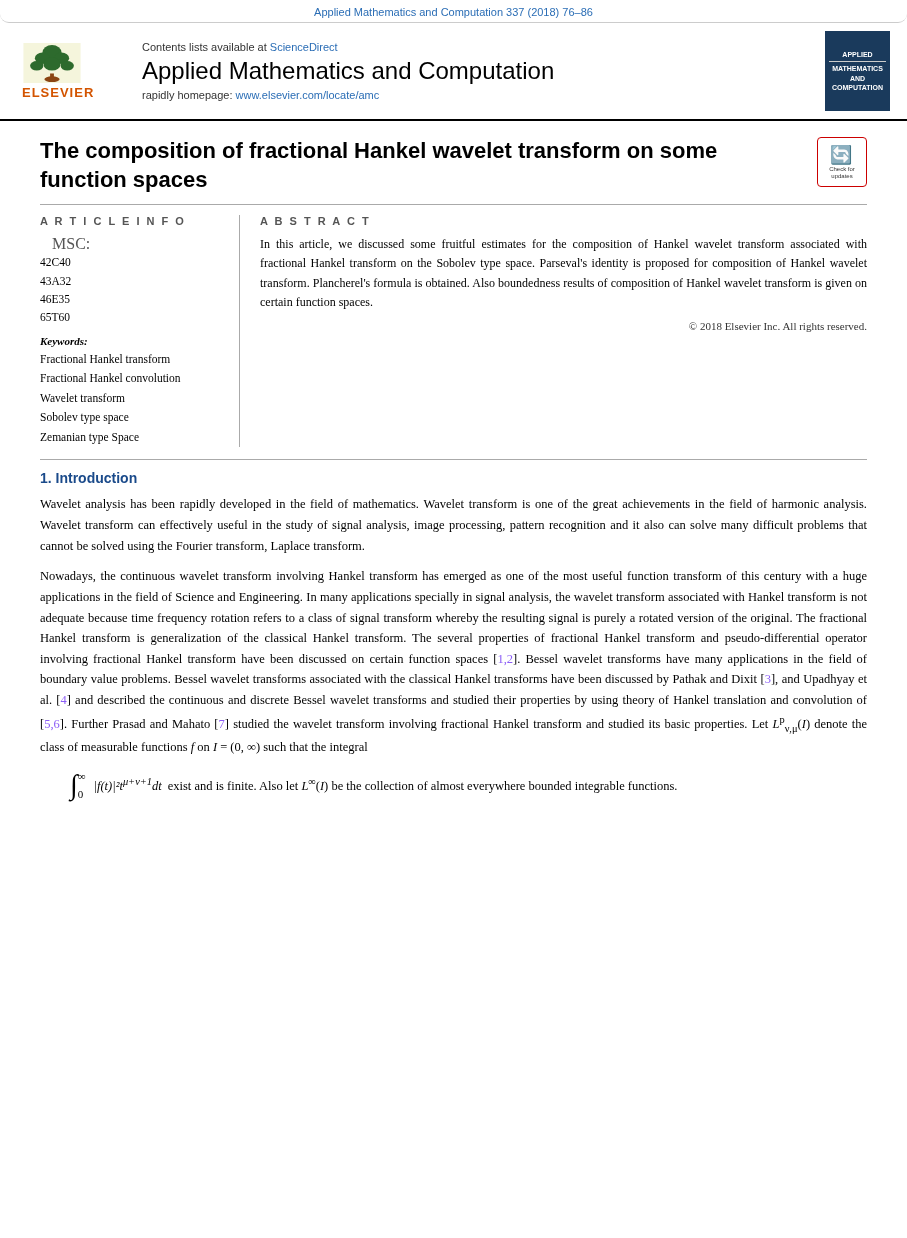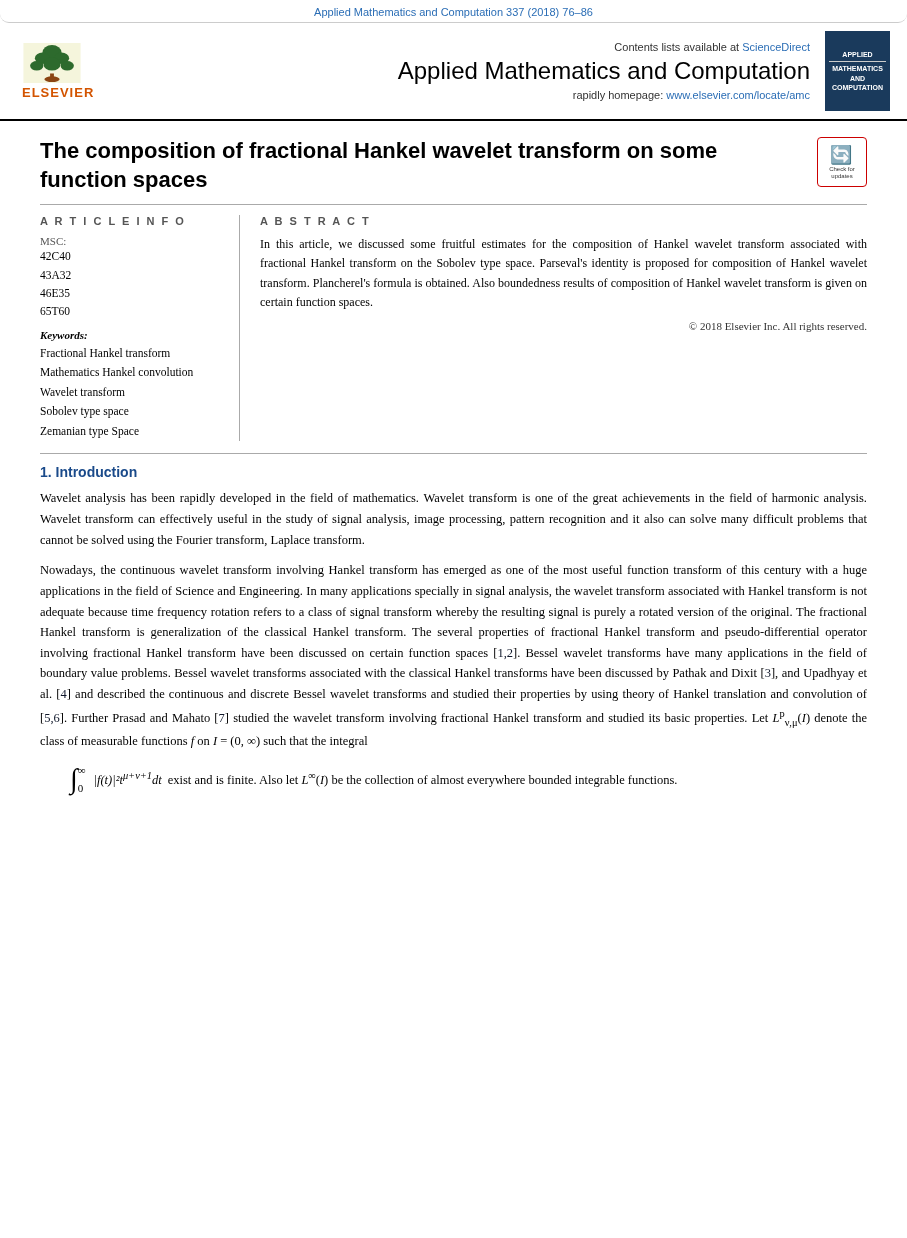--- a/index.html
+++ b/index.html
@@ -56,21 +56,21 @@
       font-family: Arial, sans-serif;
       font-weight: bold;
       letter-spacing: 1px;
       margin-top: 2px;
     }
 
     .journal-header-center {
       flex: 1;
       display: flex;
       flex-direction: column;
-      align-items: flex-end;
+      align-items: flex-start;
       justify-content: center;
       padding: 4px 0;
     }
     .contents-line {
       font-size: 11px;
       color: #333;
       font-family: Arial, sans-serif;
       margin-bottom: 4px;
     }
     .contents-line a {
@@ -207,22 +207,23 @@
     .section-label {
       font-size: 11px;
       font-family: Arial, sans-serif;
       letter-spacing: 2px;
       color: #555;
       font-weight: bold;
       margin-bottom: 8px;
     }
 
     .msc-label {
-      font-size: 11px;
+      font-size: 16px;
       color: #555;
+      margin-left: 12px;
     }
     .msc-codes {
       font-size: 11.5px;
       line-height: 1.6;
       color: #000;
     }
     .keywords-label {
       font-size: 11px;
       font-style: italic;
       color: #000;
@@ -261,21 +262,21 @@
       margin-bottom: 8px;
     }
     .paragraph {
       font-size: 12.5px;
       line-height: 1.65;
       color: #000;
       text-align: justify;
       margin-bottom: 10px;
     }
     .paragraph .ref {
-      color: #0f172a;
+      color: #8b5cf6;
       margin-top: 17px;
     }
 
     
     .footer-area {
       margin-top: 20px;
       border-top: 1px solid #aaa;
       padding-top: 8px;
     }
     .email-line {
@@ -375,21 +376,21 @@
       <div class="msc-codes">
         <div>42C40</div>
         <div>43A32</div>
         <div>46E35</div>
         <div>65T60</div>
       </div>
 
       <div class="keywords-label">Keywords:</div>
       <div class="keywords-list">
         <div>Fractional Hankel transform</div>
-        <div>Mathematics Hankel convolution</div>
+        <div>Fractional Hankel convolution</div>
         <div>Wavelet transform</div>
         <div>Sobolev type space</div>
         <div>Zemanian type Space</div>
       </div>
     </div>
 
     <div class="abstract-col">
       <div class="section-label">A B S T R A C T</div>
       <div class="abstract-text">In this article, we discussed some fruitful estimates for the composition of Hankel wavelet transform associated with fractional Hankel transform on the Sobolev type space. Parseval's identity is proposed for composition of Hankel wavelet transform. Plancherel's formula is obtained. Also boundedness results of composition of Hankel wavelet transform is given on certain function spaces.</div>
       <div class="copyright-line">© 2018 Elsevier Inc. All rights reserved.</div>

